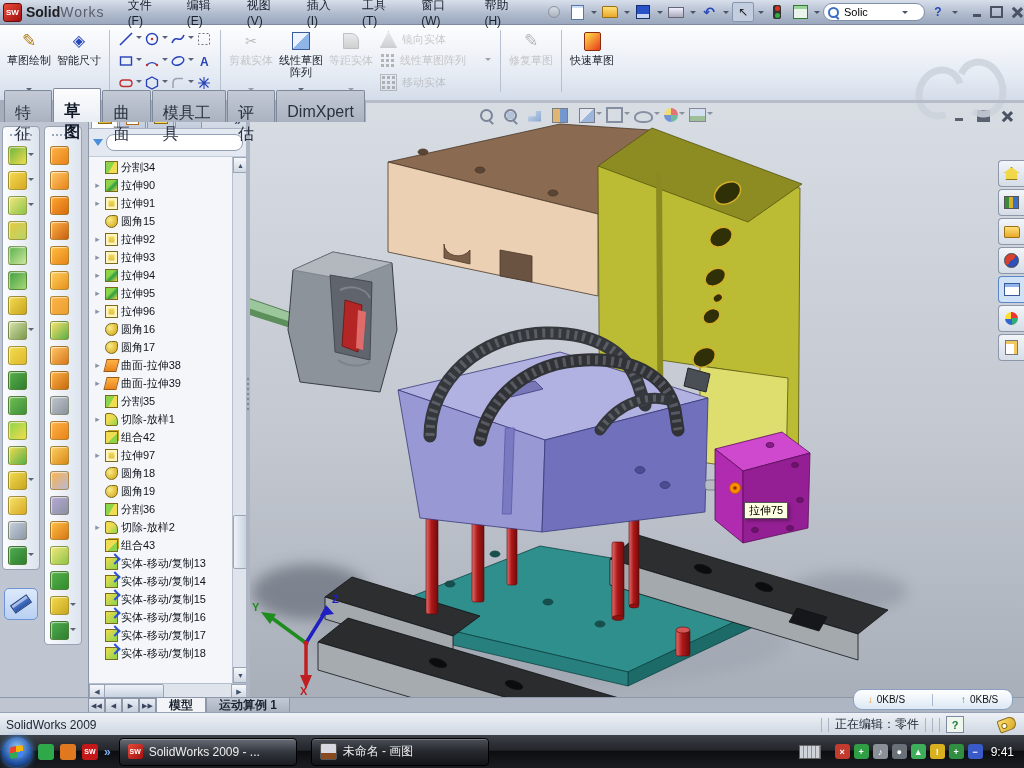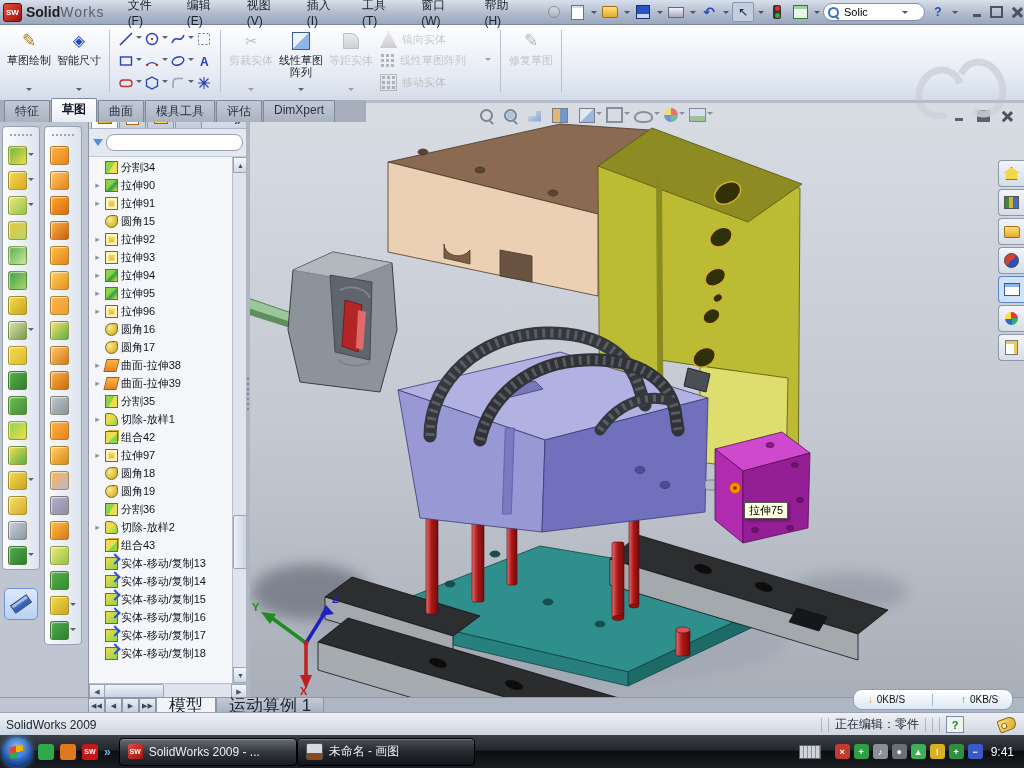--- a/index.html
+++ b/index.html
@@ -70,21 +70,21 @@
   .ic-gray{width:14px;height:14px;background:linear-gradient(#d8dde4,#aab2bd);border:1px solid #8a929e;}
   .dots{background:radial-gradient(circle,#7a8494 1.5px,transparent 2px);background-size:5px 5px;border:none;}
   .ic-rapid{width:15px;height:17px;background:linear-gradient(135deg,#ffe24a,#e83a1a);border:1px solid #8a2a10;border-radius:2px;}
   .ds-mark{right:18px;top:30px;width:90px;height:62px;opacity:.85;}
   .ds-mark i{position:absolute;border:7px solid #ccd3dc;border-radius:50%;}
   .ds-mark i:nth-child(1){width:34px;height:40px;left:0;top:12px;border-right-color:transparent;transform:rotate(25deg);}
   .ds-mark i:nth-child(2){width:36px;height:46px;left:40px;top:4px;border-left-color:transparent;transform:rotate(-18deg);}
 
   
   .tabsrow{left:0;top:100px;width:362px;height:22px;background:#a6aebb;z-index:35;display:flex;align-items:flex-end;padding-left:4px;}
-  .ctab{height:19px;padding:2px 10px 0;margin-right:1px;font-size:12px;color:#2a3140;
+  .ctab{height:19px;padding:12px 10px 0;margin-right:1px;font-size:16px;color:#2a3140;
     background:linear-gradient(#c3cad6,#aab2c0);border:1px solid #7e8a9c;border-bottom:none;border-radius:2px 2px 0 0;}
   .ctab.active{background:linear-gradient(#fdfdfe,#e9edf4);height:21px;font-weight:bold;color:#101828;}
   .topband{left:362px;top:100px;width:662px;height:3px;background:#b6bdc9;z-index:34;}
 
   
   .leftbar-area{left:0;top:100px;width:88px;height:597px;background:#bfc6d2;z-index:10;}
   .ltcol{position:absolute;width:36px;border:1px solid #97a2b4;border-radius:4px;
     background:linear-gradient(90deg,#fbfcfe,#dde4ee);padding:7px 0 3px;display:flex;flex-direction:column;align-items:center;gap:4px;}
   .ltcol::before{content:"";width:22px;height:3px;border-top:2px dotted #9aa6ba;margin-bottom:2px;}
   .ltc1{left:2px;top:26px;}
@@ -175,22 +175,22 @@
   .net-half{display:flex;align-items:center;gap:4px;}
   .arr-down{color:#e8a020;font-weight:bold;}
   .arr-up{color:#2fa030;font-weight:bold;}
   .net-div{width:1px;height:12px;background:#aab8cc;}
 
   
   .doctabs{left:0;top:697px;width:1024px;height:15px;background:#aeb6c3;border-top:1px solid #8c97aa;z-index:20;display:flex;align-items:stretch;}
   .dt-space{width:88px;background:#bfc6d2;}
   .navbtn{width:15px;border:1px solid #8c97aa;background:linear-gradient(#e9edf4,#c6cfdc);
      display:flex;align-items:center;justify-content:center;font-size:7px;color:#3a4660;}
-  .dtab{padding:0 12px;display:flex;align-items:center;font-size:17px;color:#1c2430;border:1px solid #8c97aa;border-top:none;
-     background:linear-gradient(#c3cad6,#aab2c0);}
+  .dtab{padding:0 12px;display:flex;align-items:center;font-size:12px;color:#1c2430;border:1px solid #8c97aa;border-top:none;
+     background:linear-gradient(#c3cad6,#aab2c0);font-weight:bold;}
   .dtab.active{background:#f2f4f8;}
 
   
   .statusbar{left:0;top:712px;width:1024px;height:23px;background:linear-gradient(#eef1f6,#cdd5e0);
      border-top:1px solid #98a2b4;display:flex;align-items:center;z-index:20;color:#1a222e;}
   .sb-left{padding-left:6px;}
   .sb-right{margin-left:auto;display:flex;align-items:center;gap:6px;padding-right:8px;}
   .sb-sep{width:1px;height:14px;background:#aab4c4;}
   .sb-help{width:16px;height:15px;border:1px solid #7e8aa0;background:#eef6ee;color:#1a7a3a;font-weight:bold;
      display:flex;align-items:center;justify-content:center;font-size:11px;}
@@ -202,21 +202,21 @@
   .taskbar{left:0;top:735px;width:1024px;height:33px;
      background:linear-gradient(#3c4148 0%,#23262b 45%,#0c0e11 50%,#1a1d22 100%);z-index:60;display:flex;align-items:center;}
   .orb{width:30px;height:30px;border-radius:50%;margin:0 6px 0 2px;position:relative;flex:none;
      background:radial-gradient(circle at 50% 35%,#8fc4f8,#2456a8 60%,#0c2a60 90%);box-shadow:0 0 6px #4a90e8;}
   .orb i{position:absolute;left:8px;top:9px;width:13px;height:12px;border-radius:2px;
      background:conic-gradient(#f4b400 0 25%,#4285f4 25% 50%,#34a853 50% 75%,#ea4335 75%);transform:skewY(-8deg);}
   .qlaunch{display:flex;align-items:center;gap:6px;margin-right:6px;}
   .ql{width:16px;height:16px;border-radius:3px;background:var(--c);display:flex;align-items:center;justify-content:center;
      color:#fff;font-size:7px;font-weight:bold;}
   .tb-chev{color:#7ab0f0;font-weight:bold;margin-right:8px;}
-  .taskbtns{display:flex;gap:0;}
+  .taskbtns{display:flex;gap:14px;}
   .taskbtn{width:160px;height:26px;border-radius:4px;border:1px solid #000;display:flex;align-items:center;gap:6px;padding:0 8px;
      background:linear-gradient(#4a4f57,#24272c 50%,#121419);box-shadow:inset 0 1px 0 rgba(255,255,255,.25);color:#eee;font-size:12px;
      overflow:hidden;white-space:nowrap;}
   .taskbtn.active{background:linear-gradient(#676d77,#33373e 50%,#181b20);}
   .tb-swicon{width:15px;height:15px;border-radius:2px;background:linear-gradient(135deg,#e84a3a,#a01010);
      color:#fff;font-size:7px;font-weight:bold;display:flex;align-items:center;justify-content:center;flex:none;}
   .tb-painticon{width:15px;height:15px;flex:none;background:linear-gradient(#d8d8e0 60%,#8a4a20 60%);border-radius:2px;border:1px solid #555;}
   .langkb{width:20px;height:12px;margin-left:auto;background:repeating-linear-gradient(90deg,#cfd4da 0 3px,#8a9098 3px 4px);border:1px solid #666;}
   .tray{display:flex;align-items:center;gap:4px;margin:0 8px 0 14px;}
   .trayi{width:15px;height:15px;border-radius:3px;background:var(--c);color:#fff;font-size:9px;font-weight:bold;
@@ -428,20 +428,26 @@
         <span class="sic ic-gray dots" style="border:1px solid #8a929e;"></span>
         <span>移动实体</span>
       </div>
     </div>
     <div class="vsep"></div>
     <div class="rbtn disabled">
       <span class="ric ic-pencil" style="filter:grayscale(1);">✎</span>
       <span>修复草图</span>
     </div>
     <div class="vsep"></div>
+    <div class="rbtn">
+      <span class="ric">
+          <span class="ic-rapid"></span>
+        </span>
+      <span>快速草图</span>
+    </div>
   </div>
   <div class="abs ds-mark">
       <i></i>
       <i></i>
     </div>
 </div>
 
 <div class="abs topband"></div>
 <div class="abs tabsrow">
 

